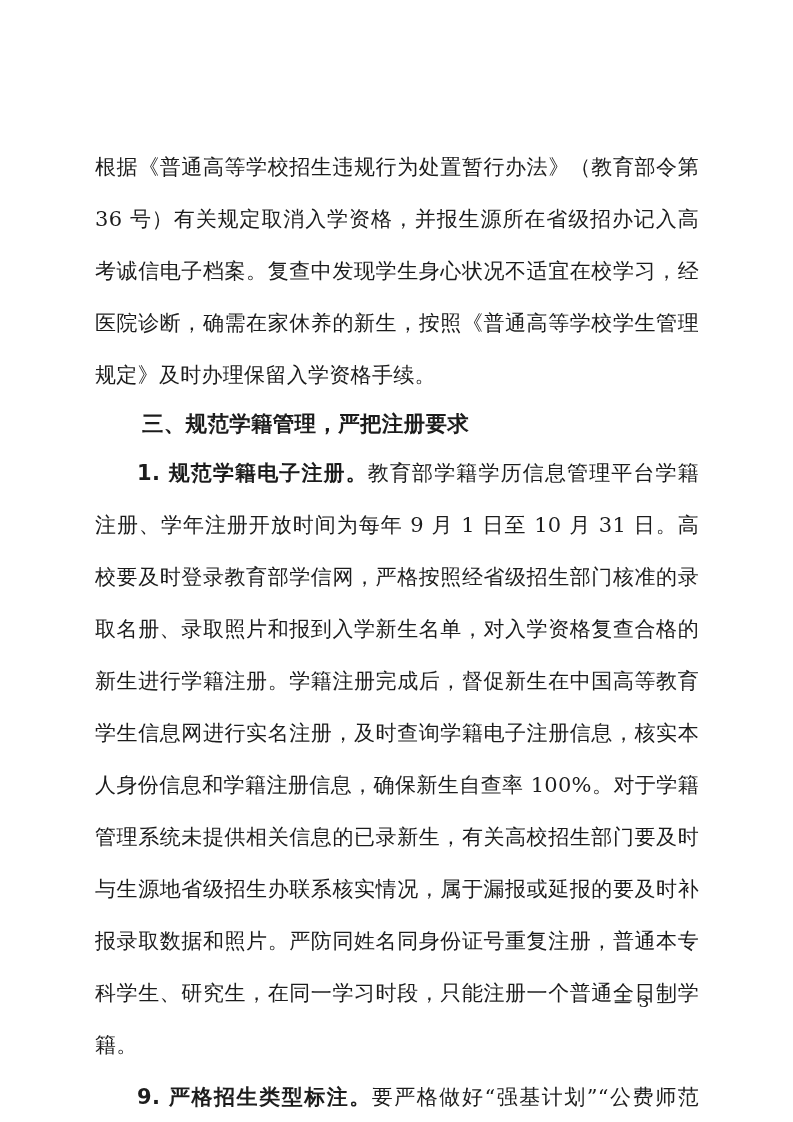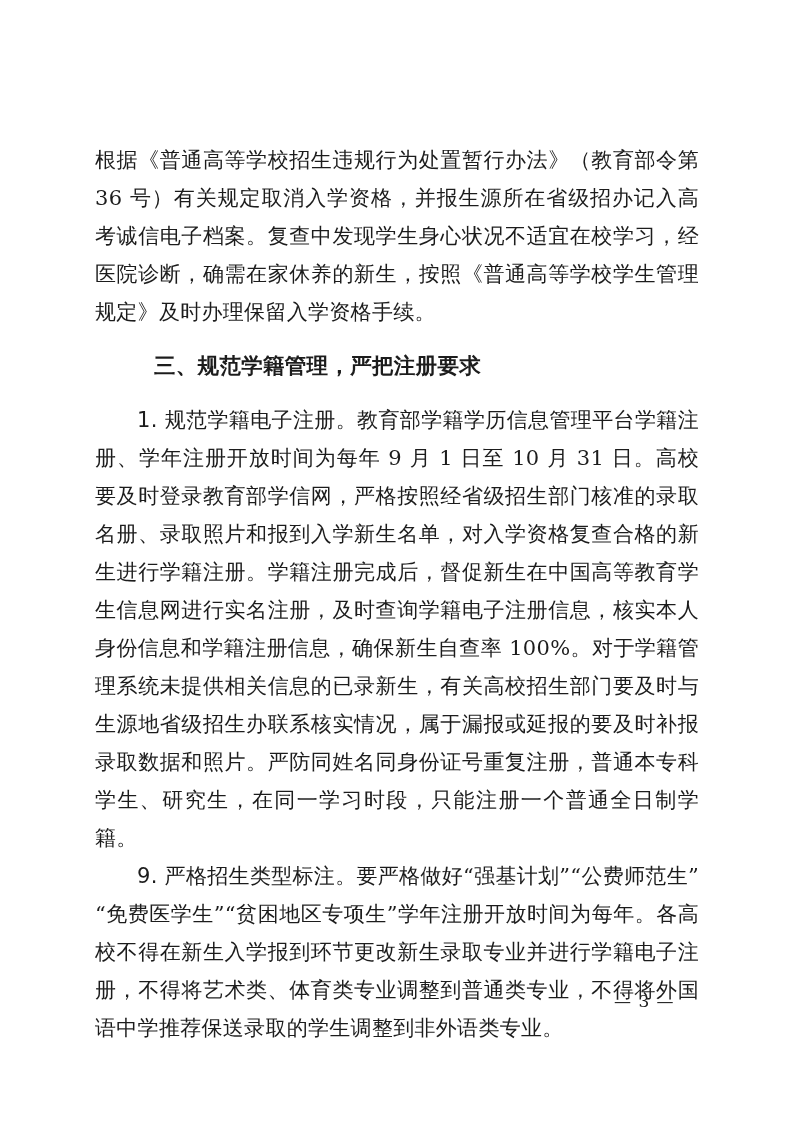--- a/index.html
+++ b/index.html
@@ -18,39 +18,39 @@
   }
   .content {
     position: absolute;
     left: 95px;
     top: 141px;
     width: 604px;
   }
   .para {
     margin: 0;
     font-size: 21px;
-    line-height: 38px;
+    line-height: 52px;
     text-align: justify;
     text-justify: inter-ideograph;
     letter-spacing: 0.3px;
   }
   .para.indent {
     text-indent: 2em;
   }
   .section-heading {
-    margin: 16px;
+    margin: 4px;
     font-size: 21.5px;
     line-height: 38px;
     font-weight: bold;
     font-family: "DejaVu Sans", "Liberation Sans", sans-serif;
     text-indent: 2em;
     letter-spacing: 0.3px;
   }
   .lead {
-    font-weight: normal;
+    font-weight: bold;
     font-family: "DejaVu Sans", "Liberation Sans", sans-serif;
   }
   .page-footer {
     position: absolute;
     top: 989px;
     left: 0;
     width: 100%;
     height: 24px;
   }
   .page-number {

